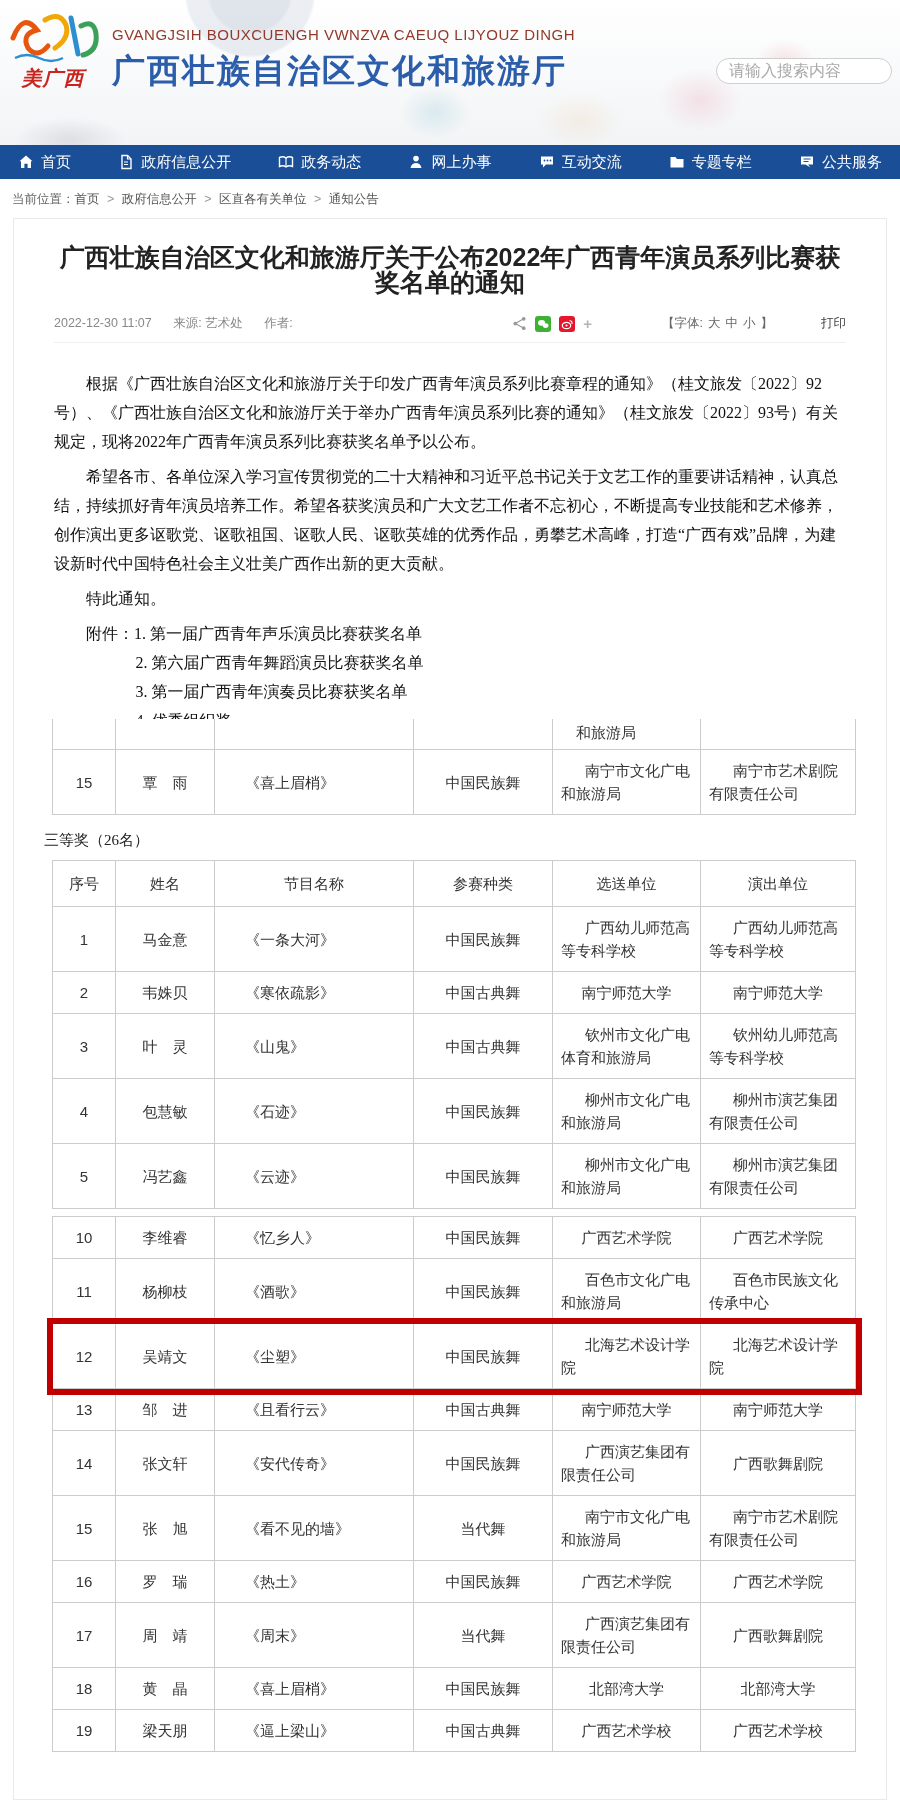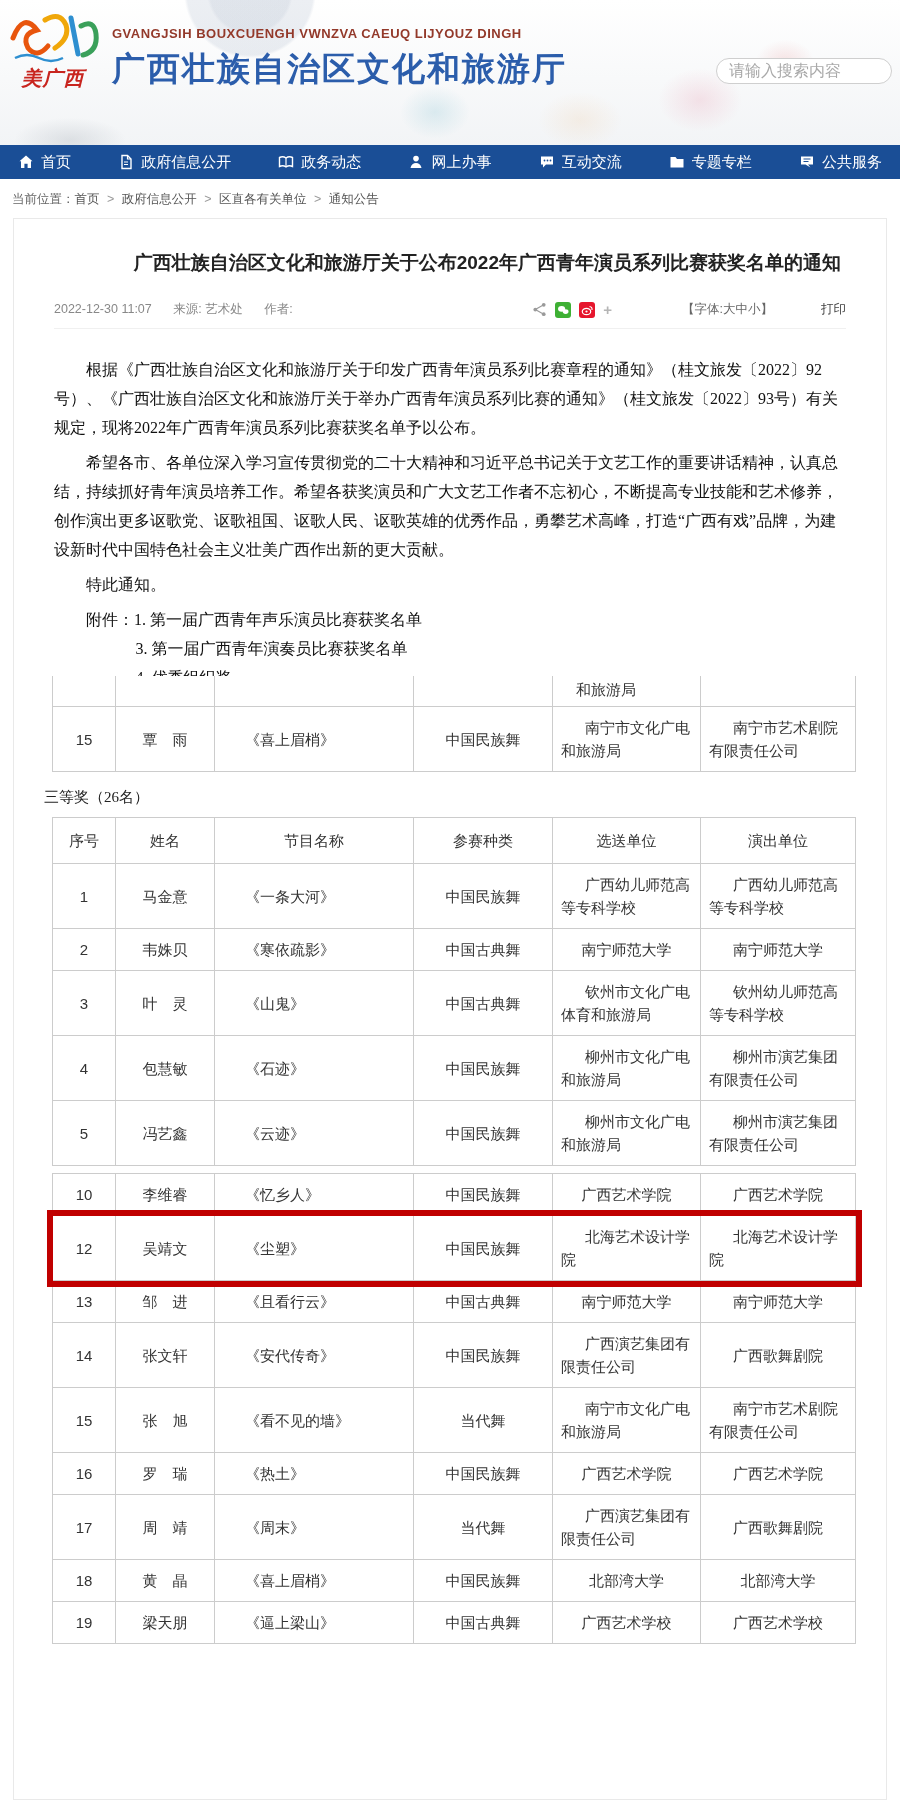--- a/index.html
+++ b/index.html
@@ -16,52 +16,52 @@
       radial-gradient(ellipse 60px 45px at 700px 100px, rgba(225,110,140,.17), transparent 70%),
       radial-gradient(ellipse 42px 32px at 785px 62px, rgba(215,60,60,.13), transparent 70%),
       radial-gradient(ellipse 50px 38px at 435px 112px, rgba(60,160,185,.15), transparent 70%),
       radial-gradient(ellipse 60px 40px at 580px 120px, rgba(230,150,60,.10), transparent 70%),
       radial-gradient(ellipse 80px 32px at 70px 140px, rgba(140,150,160,.22), transparent 70%),
       linear-gradient(#ffffff,#f2f4f6);
   }
   .logo-wrap{position:absolute;left:0;top:8px;width:106px;text-align:center;}
   .logo-cn{font-size:20px;font-weight:bold;color:#c8251f;font-style:italic;letter-spacing:1px;line-height:20px;}
   .brand{position:absolute;left:112px;top:26px;}
-  .brand-sub{font-size:13px;font-weight:bold;color:#93392a;letter-spacing:.5px;}
+  .brand-sub{font-size:15px;font-weight:normal;color:#93392a;letter-spacing:.5px;}
   .brand-title{font-size:33px;font-weight:bold;color:#2b5dab;letter-spacing:2px;margin-top:6px;}
   .search-box{position:absolute;right:8px;top:58px;}
   .search-box input{
     width:150px;height:24px;border:1px solid #cfcfcf;border-radius:14px;
     padding:0 12px;font-size:16px;color:#333;outline:none;background:#fff;
     font-family:"Liberation Sans",sans-serif;
   }
   .search-box input::placeholder{color:#a9a9a9;}
   
   .nav{height:34px;background:#1a4e96;display:flex;align-items:center;justify-content:space-between;padding:0 18px;}
   .nav-item{display:flex;align-items:center;gap:7px;color:#fff;font-size:15px;text-decoration:none;cursor:pointer;white-space:nowrap;}
   .nicon{width:16px;height:16px;flex:0 0 16px;}
   
   .breadcrumb{font-size:12.5px;color:#666;padding:12px 12px 8px;}
   .bc-link{color:#555;text-decoration:none;cursor:pointer;}
   .bc-sep{color:#999;margin:0 4px;}
   
   .content-box{margin:2px 13px 0;border:1px solid #e9e9e9;background:#fff;min-height:1580px;}
   .article-title{
-    margin:26px 45px 0;text-align:right;font-size:19px;line-height:36px;
+    margin:26px 45px 0;text-align:center;font-size:25px;line-height:25px;
     font-weight:bold;color:#222;
   }
   .meta{
     display:flex;align-items:center;margin:20px 40px 0;padding-bottom:10px;
     border-bottom:1px solid #f0f0f0;font-size:12.5px;color:#888;
   }
   .meta-left span{margin-right:18px;}
   .share{display:flex;align-items:center;gap:8px;margin-left:auto;}
   .share svg{display:block;cursor:pointer;}
   .share-plus{color:#b5b5b5;font-size:15px;font-weight:bold;cursor:pointer;}
-  .font-widget{margin-left:70px;color:#666;display:flex;align-items:center;}
+  .font-widget{margin-left:70px;color:#666;display:flex;align-items:center;gap:5px;}
   .font-size-btn{cursor:pointer;color:#666;}
   .print-btn{margin-left:48px;color:#444;cursor:pointer;text-decoration:none;}
   
   .doc-body{
     padding:26px 40px 0;font-family:"Liberation Serif","DejaVu Serif",serif;
     font-size:16px;line-height:29px;color:#111;
   }
   .doc-body p{margin:0 0 6px;}
   .doc-body p.ind{text-indent:2em;}
   .attach{margin:0;}
@@ -245,20 +245,21 @@
     </div>
     <a class="print-btn">打印</a>
   </div>
 
   <div class="doc-body">
     <p class="ind">根据《广西壮族自治区文化和旅游厅关于印发广西青年演员系列比赛章程的通知》（桂文旅发〔2022〕92号）、《广西壮族自治区文化和旅游厅关于举办广西青年演员系列比赛的通知》（桂文旅发〔2022〕93号）有关规定，现将2022年广西青年演员系列比赛获奖名单予以公布。</p>
     <p class="ind">希望各市、各单位深入学习宣传贯彻党的二十大精神和习近平总书记关于文艺工作的重要讲话精神，认真总结，持续抓好青年演员培养工作。希望各获奖演员和广大文艺工作者不忘初心，不断提高专业技能和艺术修养，创作演出更多讴歌党、讴歌祖国、讴歌人民、讴歌英雄的优秀作品，勇攀艺术高峰，打造“广西有戏”品牌，为建设新时代中国特色社会主义壮美广西作出新的更大贡献。</p>
     <p class="ind">特此通知。</p>
     <div class="attach">
       <div class="attach-first"><span>附件：</span><span>1. 第一届广西青年声乐演员比赛获奖名单</span></div>
+      <div class="attach-item">2. 第六届广西青年舞蹈演员比赛获奖名单</div>
       <div class="attach-item">3. 第一届广西青年演奏员比赛获奖名单</div>
       <div class="cut-line">
           <div class="attach-item">4. 优秀组织奖</div>
         </div>
     </div>
   </div>
 
   <table class="award-table frag">
     <colgroup>
         <col style="width:63px">
@@ -377,20 +378,28 @@
 
         <tr>
           <td class="ctr">10</td>
           <td class="ctr">李维睿</td>
           <td class="tl">《忆乡人》</td>
           <td class="ctr">中国民族舞</td>
           <td class="u ctr">广西艺术学院</td>
           <td class="u ctr">广西艺术学院</td>
         </tr>
 
+        <tr>
+          <td class="ctr">11</td>
+          <td class="ctr">杨柳枝</td>
+          <td class="tl">《酒歌》</td>
+          <td class="ctr">中国民族舞</td>
+          <td class="u ind">百色市文化广电和旅游局</td>
+          <td class="u ind">百色市民族文化传承中心</td>
+        </tr>
 
         <tr class="hl">
           <td class="ctr">12</td>
           <td class="ctr">吴靖文</td>
           <td class="tl">《尘塑》</td>
           <td class="ctr">中国民族舞</td>
           <td class="u ind">北海艺术设计学院</td>
           <td class="u ind">北海艺术设计学院</td>
         </tr>
 

